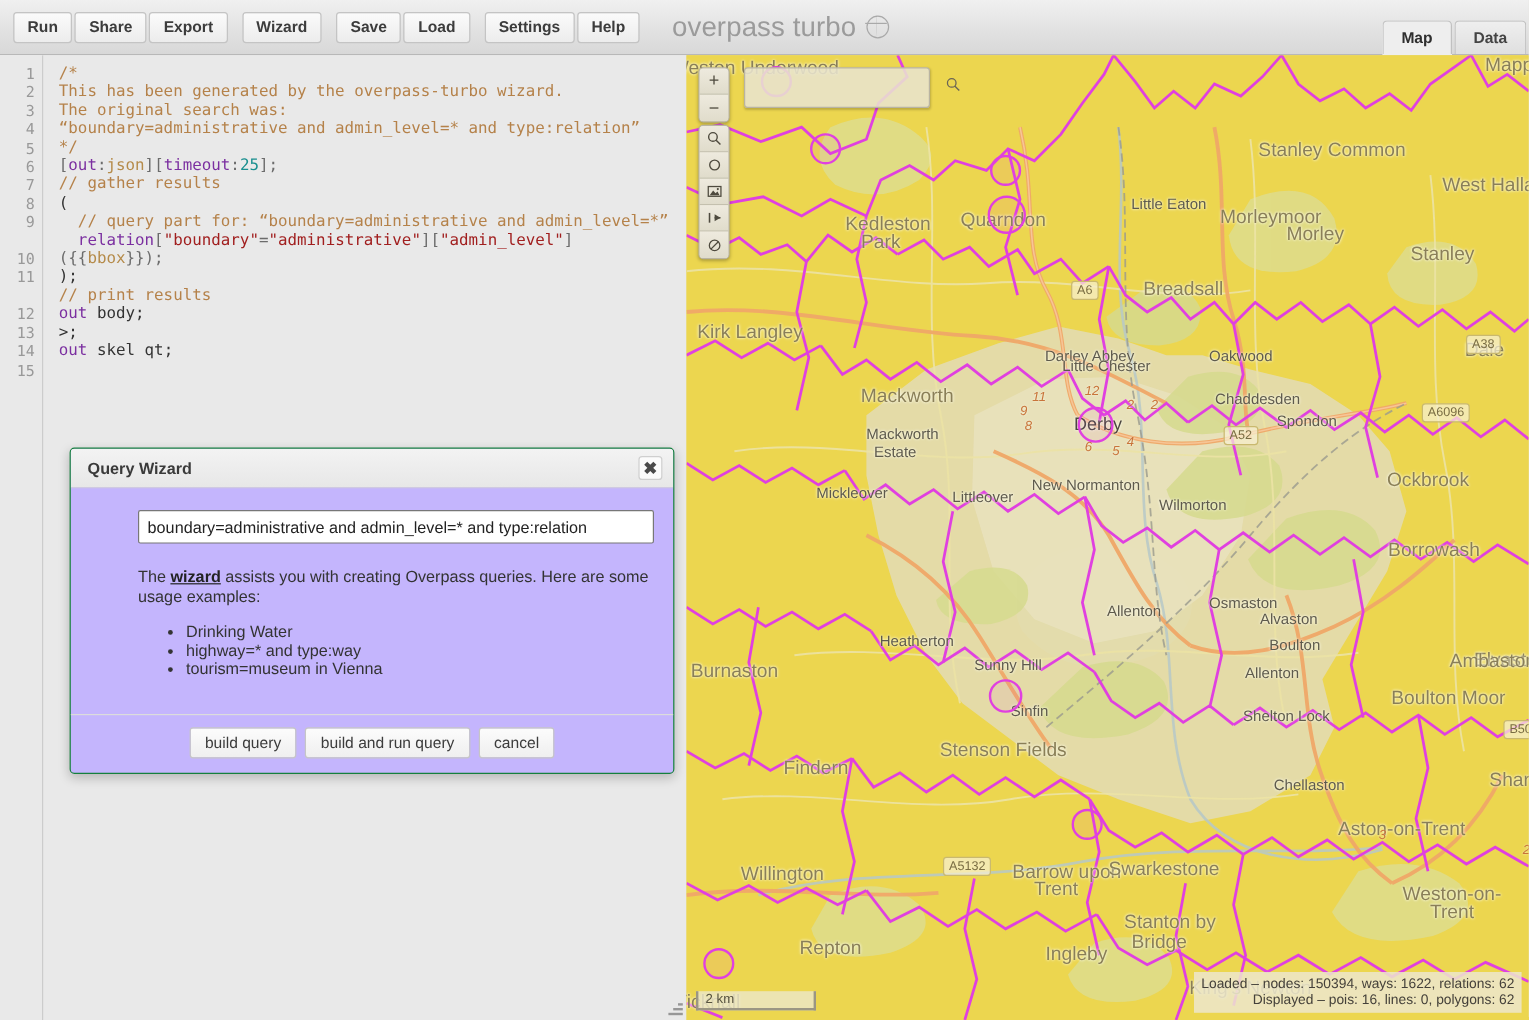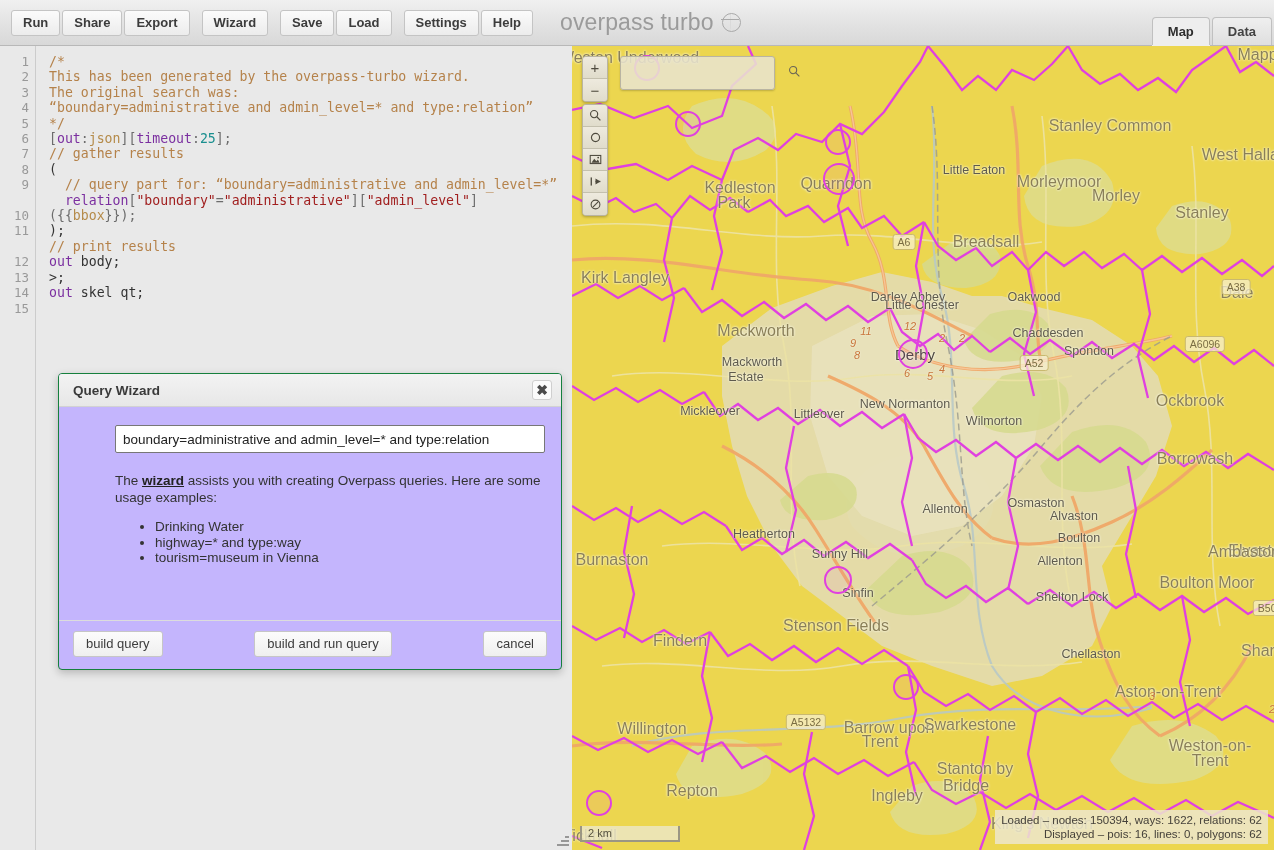--- a/index.html
+++ b/index.html
@@ -126,21 +126,21 @@
     width: 100%; height: 28px; padding: 3px 7px;
     font-family: "Liberation Sans", sans-serif; font-size: 13.5px; color: #222;
     border: 1px solid #777; border-radius: 2px; background: #fff; outline: none;
   }
   #wiz-desc { margin: 19px 0 0 0; font-size: 13.5px; color: #333; line-height: 17px; }
   #wiz-desc a { color: #222; font-weight: bold; text-decoration: underline; }
   #wiz-examples { margin: 13px 0 0 0; padding-left: 40px; font-size: 13.5px; color: #333; line-height: 15.6px; }
   #wiz-examples li { margin: 0; padding: 0; }
   #wiz-foot {
     border-top: 1px solid #dcdcdc; padding: 10px 14px 12px 14px;
-    display: flex; justify-content: space-between; gap: 7px; margin-top: 44px;
+    display: flex; justify-content: center; gap: 7px; margin-top: 19px;
   }
   .wiz-btn {
     height: 26px; padding: 0 12px; font-size: 13px; color: #3c3c3c;
     background: linear-gradient(to bottom,#fcfcfc,#efefef);
     border: 1px solid #c6c6c6; border-radius: 3px; cursor: pointer;
     font-family: "Liberation Sans", sans-serif;
   }
 
   
   #map {
@@ -465,21 +465,21 @@
       </g>
     </svg>
 
     <div id="map-labels">
         <div class="maplabel faint" style="left: 57px; top: 12px;">Weston Underwood</div>
         <div class="maplabel faint" style="left: 690px; top: 9px;">Mappe</div>
         <div class="maplabel faint" style="left: 538px; top: 80px;">Stanley Common</div>
         <div class="maplabel faint" style="left: 675px; top: 109px;">West Hallam</div>
         <div class="maplabel town" style="left: 402px; top: 124px;">Little Eaton</div>
         <div class="maplabel faint" style="left: 487px; top: 136px;">Morleymoor</div>
-        <div class="maplabel faint" style="left: 524px; top: 150px; margin-left: 20px;">Morley</div>
+        <div class="maplabel faint" style="left: 524px; top: 150px;">Morley</div>
         <div class="maplabel faint" style="left: 630px; top: 167px;">Stanley</div>
         <div class="maplabel faint" style="left: 264px; top: 138px;">Quarndon</div>
         <div class="maplabel faint" style="left: 168px; top: 142px;">Kedleston</div>
         <div class="maplabel faint" style="left: 162px; top: 157px;">Park</div>
         <div class="maplabel faint" style="left: 414px; top: 196px;">Breadsall</div>
         <div class="maplabel faint" style="left: 53px; top: 232px;">Kirk Langley</div>
         <div class="maplabel town" style="left: 336px; top: 251px;">Darley Abbey</div>
         <div class="maplabel town" style="left: 462px; top: 251px;">Oakwood</div>
         <div class="maplabel faint" style="left: 665px; top: 247px;">Dale</div>
         <div class="maplabel faint" style="left: 184px; top: 285px;">Mackworth</div>

